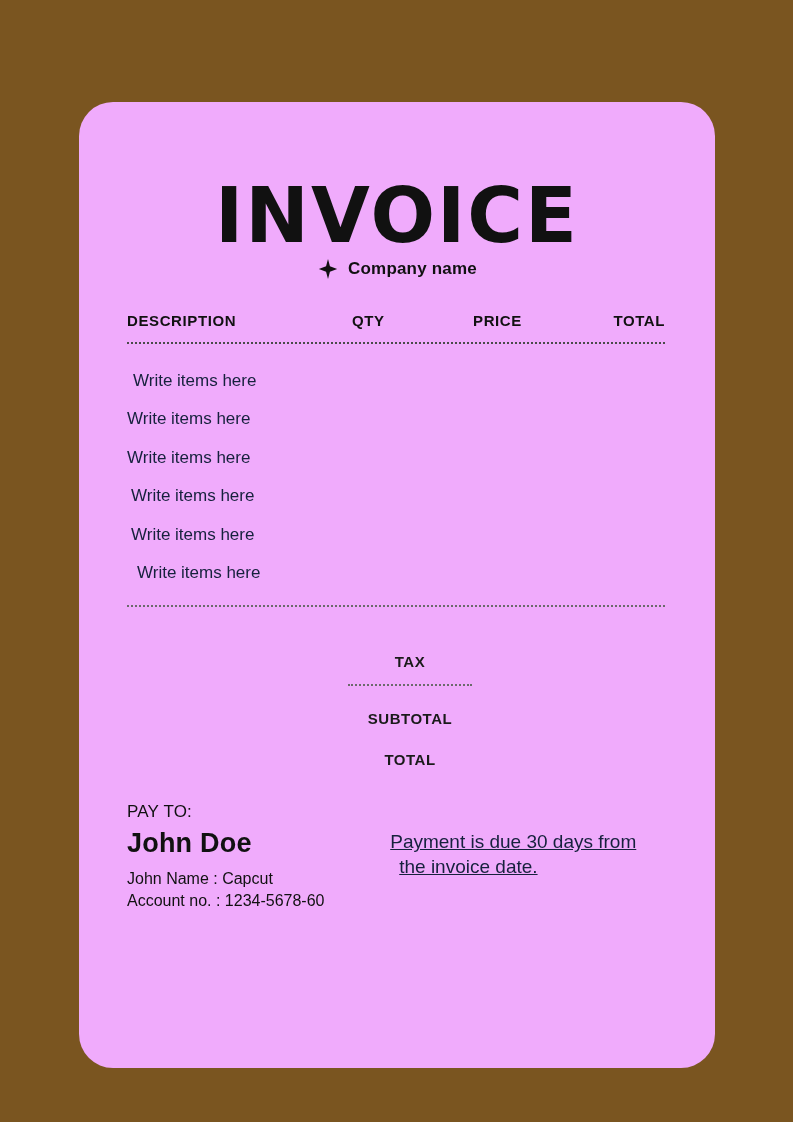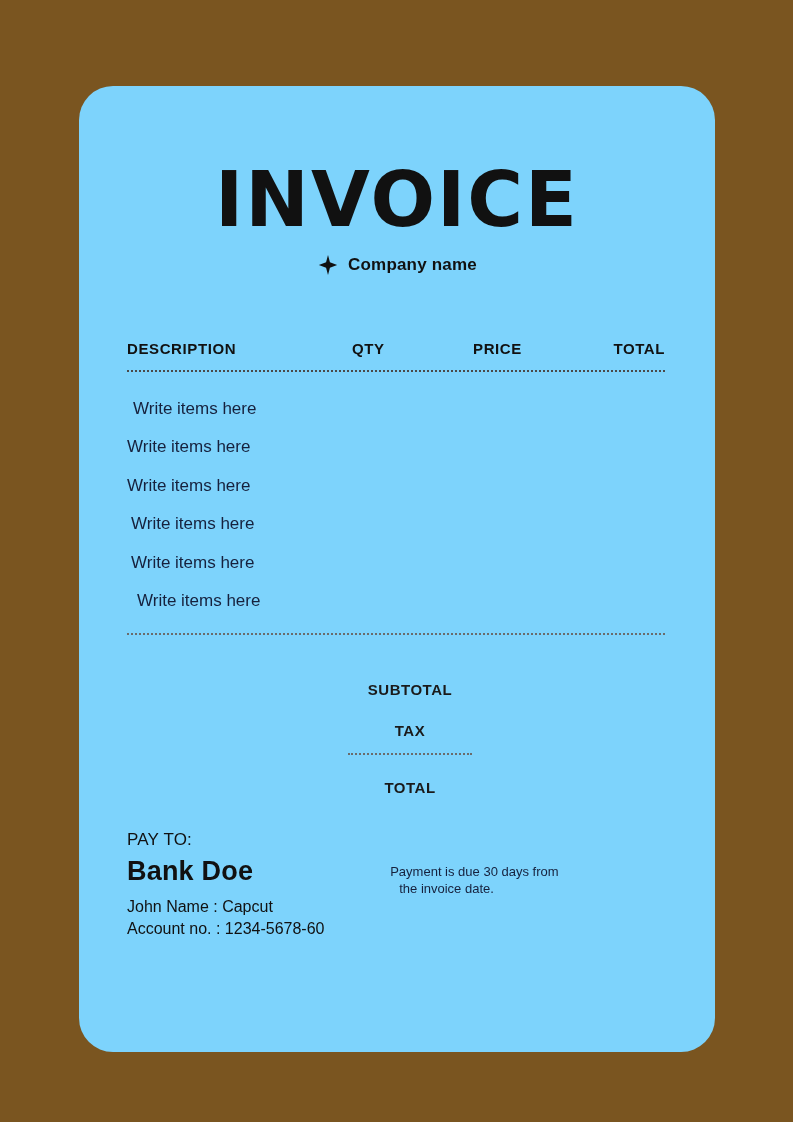--- a/index.html
+++ b/index.html
@@ -17,24 +17,24 @@
   .page {
     position: relative;
     width: 793px;
     height: 1122px;
     background: #7a5520;
   }
 
   .invoice-card {
     position: absolute;
     left: 79px;
-    top: 86px;
+    top: 102px;
     width: 636px;
     height: 966px;
-    background: #7dd3fc;
+    background: #f0abfc;
     border-radius: 34px;
     box-sizing: border-box;
   }
 
   
   .invoice-title {
     text-align: center;
     font-size: 76px;
     font-weight: 700;
     letter-spacing: 2px;
@@ -42,37 +42,37 @@
     margin-top: 76px;
     line-height: 1;
     font-family: "DejaVu Sans", sans-serif;
   }
 
   .company-row {
     display: flex;
     align-items: center;
     justify-content: center;
     gap: 9px;
-    margin-top: 16px;
+    margin-top: 4px;
   }
   .sparkle-icon {
     display: block;
     width: 22px;
     height: 22px;
   }
   .company-name {
     font-size: 17px;
     font-weight: 700;
     color: #111111;
     letter-spacing: 0.2px;
   }
 
   
   .table-wrap {
-    margin-top: 64px;
+    margin-top: 32px;
     padding: 0 50px 0 48px;
   }
 
   .col-head {
     display: flex;
     align-items: baseline;
     font-size: 15px;
     font-weight: 700;
     letter-spacing: 0.6px;
     color: #111111;
@@ -160,24 +160,25 @@
   .terms {
     width: 290px;
     padding-top: 14px;
   }
   .terms-title {
     font-size: 14px;
     color: #2a3550;
     letter-spacing: 0.6px;
   }
   .terms-text {
-    font-size: 13px;
+    font-size: 19px;
     color: #16213d;
     line-height: 1.28;
-    margin-top: 20px;
+    margin-top: 14px;
+    text-decoration: underline;
   }
   .terms-text .l2 { display: block; padding-left: 9px; }
 </style>
 </head>
 <body>
 
 <div class="page">
   <div class="invoice-card">
 
     <div class="invoice-title">INVOICE</div>
@@ -207,30 +208,30 @@
         <div class="item-row indent-0">Write items here</div>
         <div class="item-row indent-0">Write items here</div>
         <div class="item-row indent-2">Write items here</div>
         <div class="item-row indent-2">Write items here</div>
         <div class="item-row indent-3">Write items here</div>
       </div>
 
       <div class="dotted-rule light"></div>
 
       <div class="totals">
+        <div class="total-row small-rule">TAX</div>
         <div class="total-row">SUBTOTAL</div>
-        <div class="total-row small-rule">TAX</div>
         <div class="total-row">TOTAL</div>
       </div>
     </div>
 
     <div class="footer">
       <div class="pay-to">
         <div class="pay-to-label">PAY TO:</div>
-        <div class="payee-name">Bank Doe</div>
+        <div class="payee-name">John Doe</div>
         <div class="bank-line">John Name : Capcut</div>
         <div class="bank-line second">Account no. : 1234-5678-60</div>
       </div>
 
       <div class="terms">
         <div class="terms-text">
           <span>Payment is due 30 days from</span>
           <span class="l2">the invoice date.</span>
         </div>
       </div>

